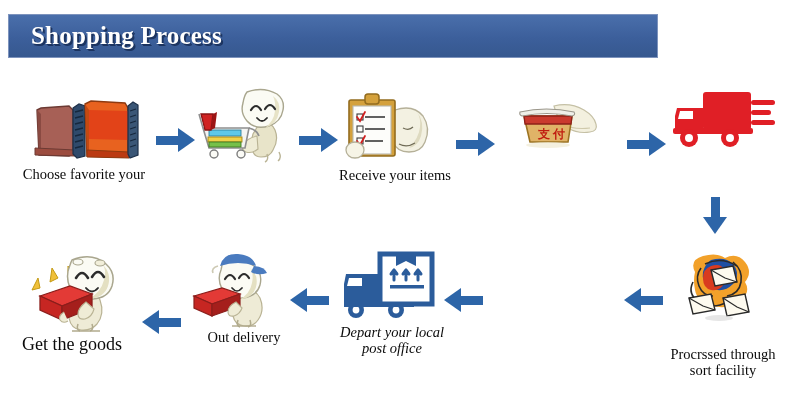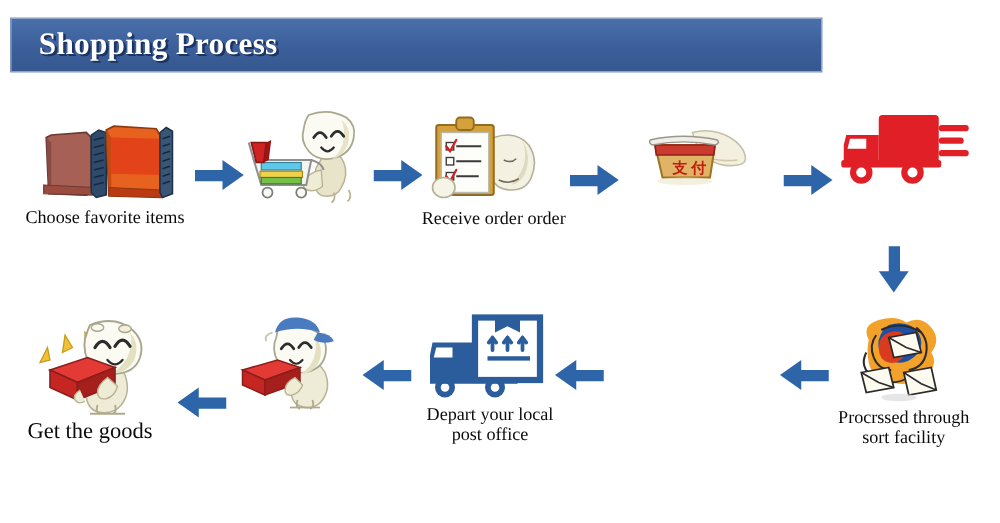--- a/index.html
+++ b/index.html
@@ -75,21 +75,21 @@
           <path d="M46 20 L54 18 M46 26 L54 24 M46 32 L54 30 M46 38 L54 36 M46 44 L54 42 M46 50 L54 48 M46 56 L54 54" stroke="#16283d" stroke-width="1.3"></path>
           <path d="M56 12 L62 9 L96 11 L99 16 L99 62 L94 65 L58 64 Z" fill="#e8621f" stroke="#8e3a10" stroke-width="1.4"></path>
           <path d="M56 12 L60 18 L60 62 L58 64 Z" fill="#c44a12"></path>
           <path d="M60 18 L99 19 L99 48 L60 47 Z" fill="#e03e18" opacity="0.85"></path>
           <path d="M58 58 L100 60 L100 66 L58 65 Z" fill="#bb3a12" stroke="#8e3a10" stroke-width="1"></path>
           <path d="M99 14 L104 10 L109 13 L109 63 L101 66 L99 62 Z" fill="#3a5676" stroke="#1d3049" stroke-width="1.2"></path>
           <path d="M101 19 L107 17 M101 25 L107 23 M101 31 L107 29 M101 37 L107 35 M101 43 L107 41 M101 49 L107 47 M101 55 L107 53" stroke="#16283d" stroke-width="1.2"></path>
         </g>
       </svg>
     </div>
-    <div class="lab" style="margin-top:6px;">Choose favorite items</div>
+    <div class="lab" style="margin-top:6px;">Choose favorite your</div>
   </div>
 
   <div class="arrow arr-r" style="left:156px;top:128px;width:43px;height:25px;">
     <span class="shaft"></span>
     <span class="head"></span>
   </div>
 
   <div class="step" style="left:176px;top:84px;width:152px;">
     <div class="art" style="width:110px;height:80px;">
       <svg width="110" height="80" viewBox="0 0 110 80">
@@ -143,21 +143,21 @@
         <path d="M18 29 l3 4 l5 -9" fill="none" stroke="#d22020" stroke-width="1.8" stroke-linecap="round"></path>
         <rect x="18" y="38" width="6" height="6" fill="none" stroke="#3a3a3a" stroke-width="1.1"></rect>
         <path d="M26 41 L46 41" stroke="#3a3a3a" stroke-width="1.6"></path>
         <rect x="18" y="50" width="6" height="6" fill="none" stroke="#3a3a3a" stroke-width="1.1"></rect>
         <path d="M26 53 L44 53" stroke="#3a3a3a" stroke-width="1.6"></path>
         <path d="M18 53 l3 4 l5 -9" fill="none" stroke="#d22020" stroke-width="1.8" stroke-linecap="round"></path>
 
         <ellipse cx="16" cy="62" rx="9" ry="8" fill="#f6f4e6" stroke="#b5b098" stroke-width="1.3"></ellipse>
       </svg>
     </div>
-    <div class="lab" style="margin-top:5px;">Receive order order</div>
+    <div class="lab" style="margin-top:5px;">Receive your items</div>
   </div>
 
   <div class="arrow arr-r" style="left:456px;top:132px;width:43px;height:25px;">
     <span class="shaft"></span>
     <span class="head"></span>
   </div>
 
   <div class="step" style="left:470px;top:98px;width:166px;">
     <div class="art" style="width:110px;height:52px;">
       <svg width="110" height="52" viewBox="0 0 110 52">
@@ -223,21 +223,21 @@
           <path d="M14 50 L36 46 L40 62 L18 66 Z" fill="#fdfaef" stroke="#2a2a2a" stroke-width="1.4"></path>
           <path d="M14 50 L28 58 L40 62" fill="none" stroke="#2a2a2a" stroke-width="1.2"></path>
         </g>
         <g>
           <path d="M48 50 L70 46 L74 64 L52 68 Z" fill="#fdfaef" stroke="#2a2a2a" stroke-width="1.4"></path>
           <path d="M48 50 L62 59 L74 64" fill="none" stroke="#2a2a2a" stroke-width="1.2"></path>
         </g>
         <ellipse cx="44" cy="70" rx="14" ry="3" fill="#dcdcdc" opacity="0.7"></ellipse>
       </svg>
     </div>
-    <div class="lab" style="margin-top:0;">Procrssed through
+    <div class="lab" style="margin-top:20px;">Procrssed through
 sort facility</div>
   </div>
 
   <div class="arrow arr-l" style="left:620px;top:288px;width:43px;height:25px;">
     <span class="shaft"></span>
     <span class="head"></span>
   </div>
 
 
   <div class="arrow arr-l" style="left:440px;top:288px;width:43px;height:25px;">
@@ -256,21 +256,21 @@
         <rect x="52" y="33" width="34" height="3.5" fill="#2b5c9b"></rect>
         <path d="M8 22 L42 22 L42 52 L6 52 L6 32 Z" fill="#2b5c9b"></path>
         <path d="M11 26 L24 26 L24 34 L9 34 Z" fill="#ffffff"></path>
         <circle cx="18" cy="58" r="8" fill="#2b5c9b"></circle>
         <circle cx="18" cy="58" r="3.4" fill="#ffffff"></circle>
         <circle cx="58" cy="58" r="8" fill="#2b5c9b"></circle>
         <circle cx="58" cy="58" r="3.4" fill="#ffffff"></circle>
         <rect x="6" y="50" width="70" height="5" fill="#2b5c9b"></rect>
       </svg>
     </div>
-    <div class="lab" style="margin-top:2px;">Depart your local
+    <div class="lab" style="margin-top:2px;font-style:italic;">Depart your local
 post office</div>
   </div>
 
   <div class="arrow arr-l" style="left:286px;top:288px;width:43px;height:25px;">
     <span class="shaft"></span>
     <span class="head"></span>
   </div>
 
   <div class="step" style="left:176px;top:252px;width:136px;">
     <div class="art" style="width:104px;height:76px;">
@@ -292,20 +292,21 @@
         <path d="M2 44 L30 36 L48 42 L20 52 Z" fill="#e33a36" stroke="#8b1e1b" stroke-width="1.2"></path>
         <path d="M2 44 L20 52 L20 64 L2 56 Z" fill="#c62622" stroke="#8b1e1b" stroke-width="1.2"></path>
         <path d="M20 52 L48 42 L48 54 L20 64 Z" fill="#a51f1c" stroke="#8b1e1b" stroke-width="1.2"></path>
 
         <path d="M44 50 q-8 4 -8 10 q0 5 6 4 q6 -2 8 -8 Z" fill="#efecd6" stroke="#b9b394" stroke-width="1.1"></path>
 
         <path d="M46 68 q-2 6 2 7 M58 68 q2 6 -2 7" fill="none" stroke="#b0aa8c" stroke-width="1.5"></path>
         <path d="M40 74 L64 74" stroke="#b0aa8c" stroke-width="1.4"></path>
       </svg>
     </div>
+    <div class="lab" style="margin-top:1px;">Out delivery</div>
   </div>
 
   <div class="arrow arr-l" style="left:138px;top:310px;width:43px;height:25px;">
     <span class="shaft"></span>
     <span class="head"></span>
   </div>
 
   <div class="step" style="left:4px;top:250px;width:136px;">
     <div class="art" style="width:116px;height:82px;">
       <svg width="116" height="82" viewBox="0 0 116 82">

